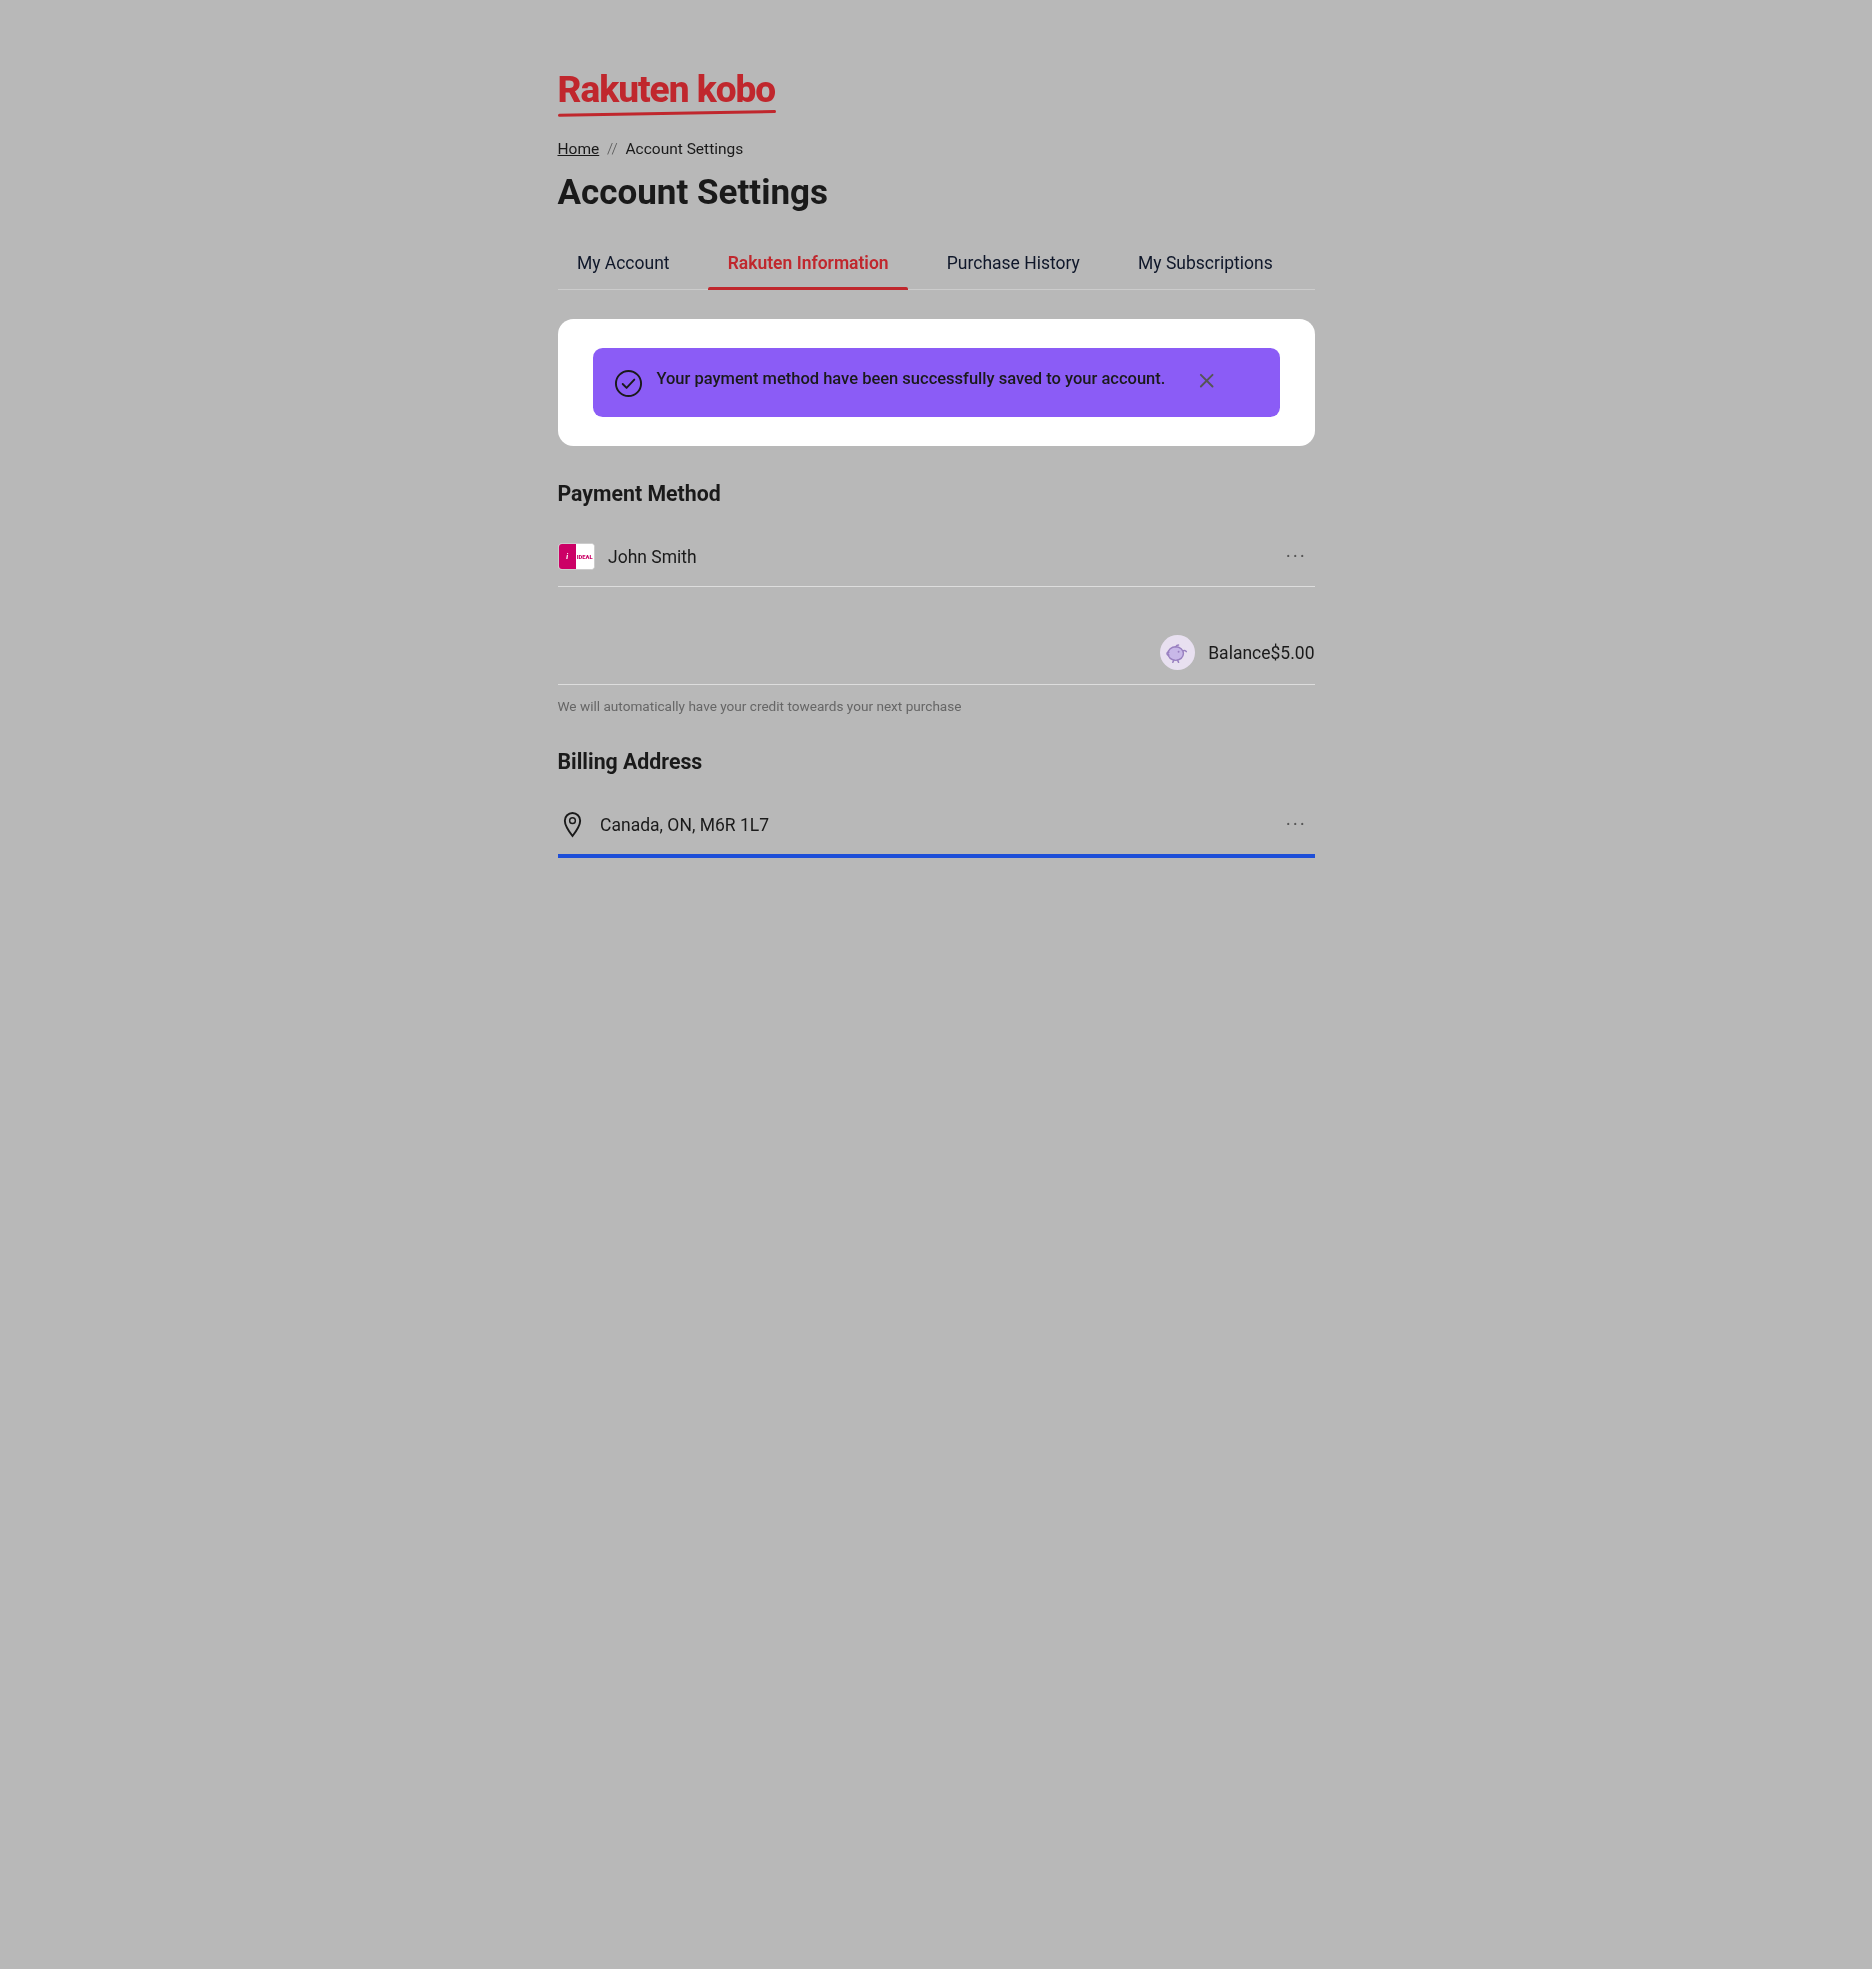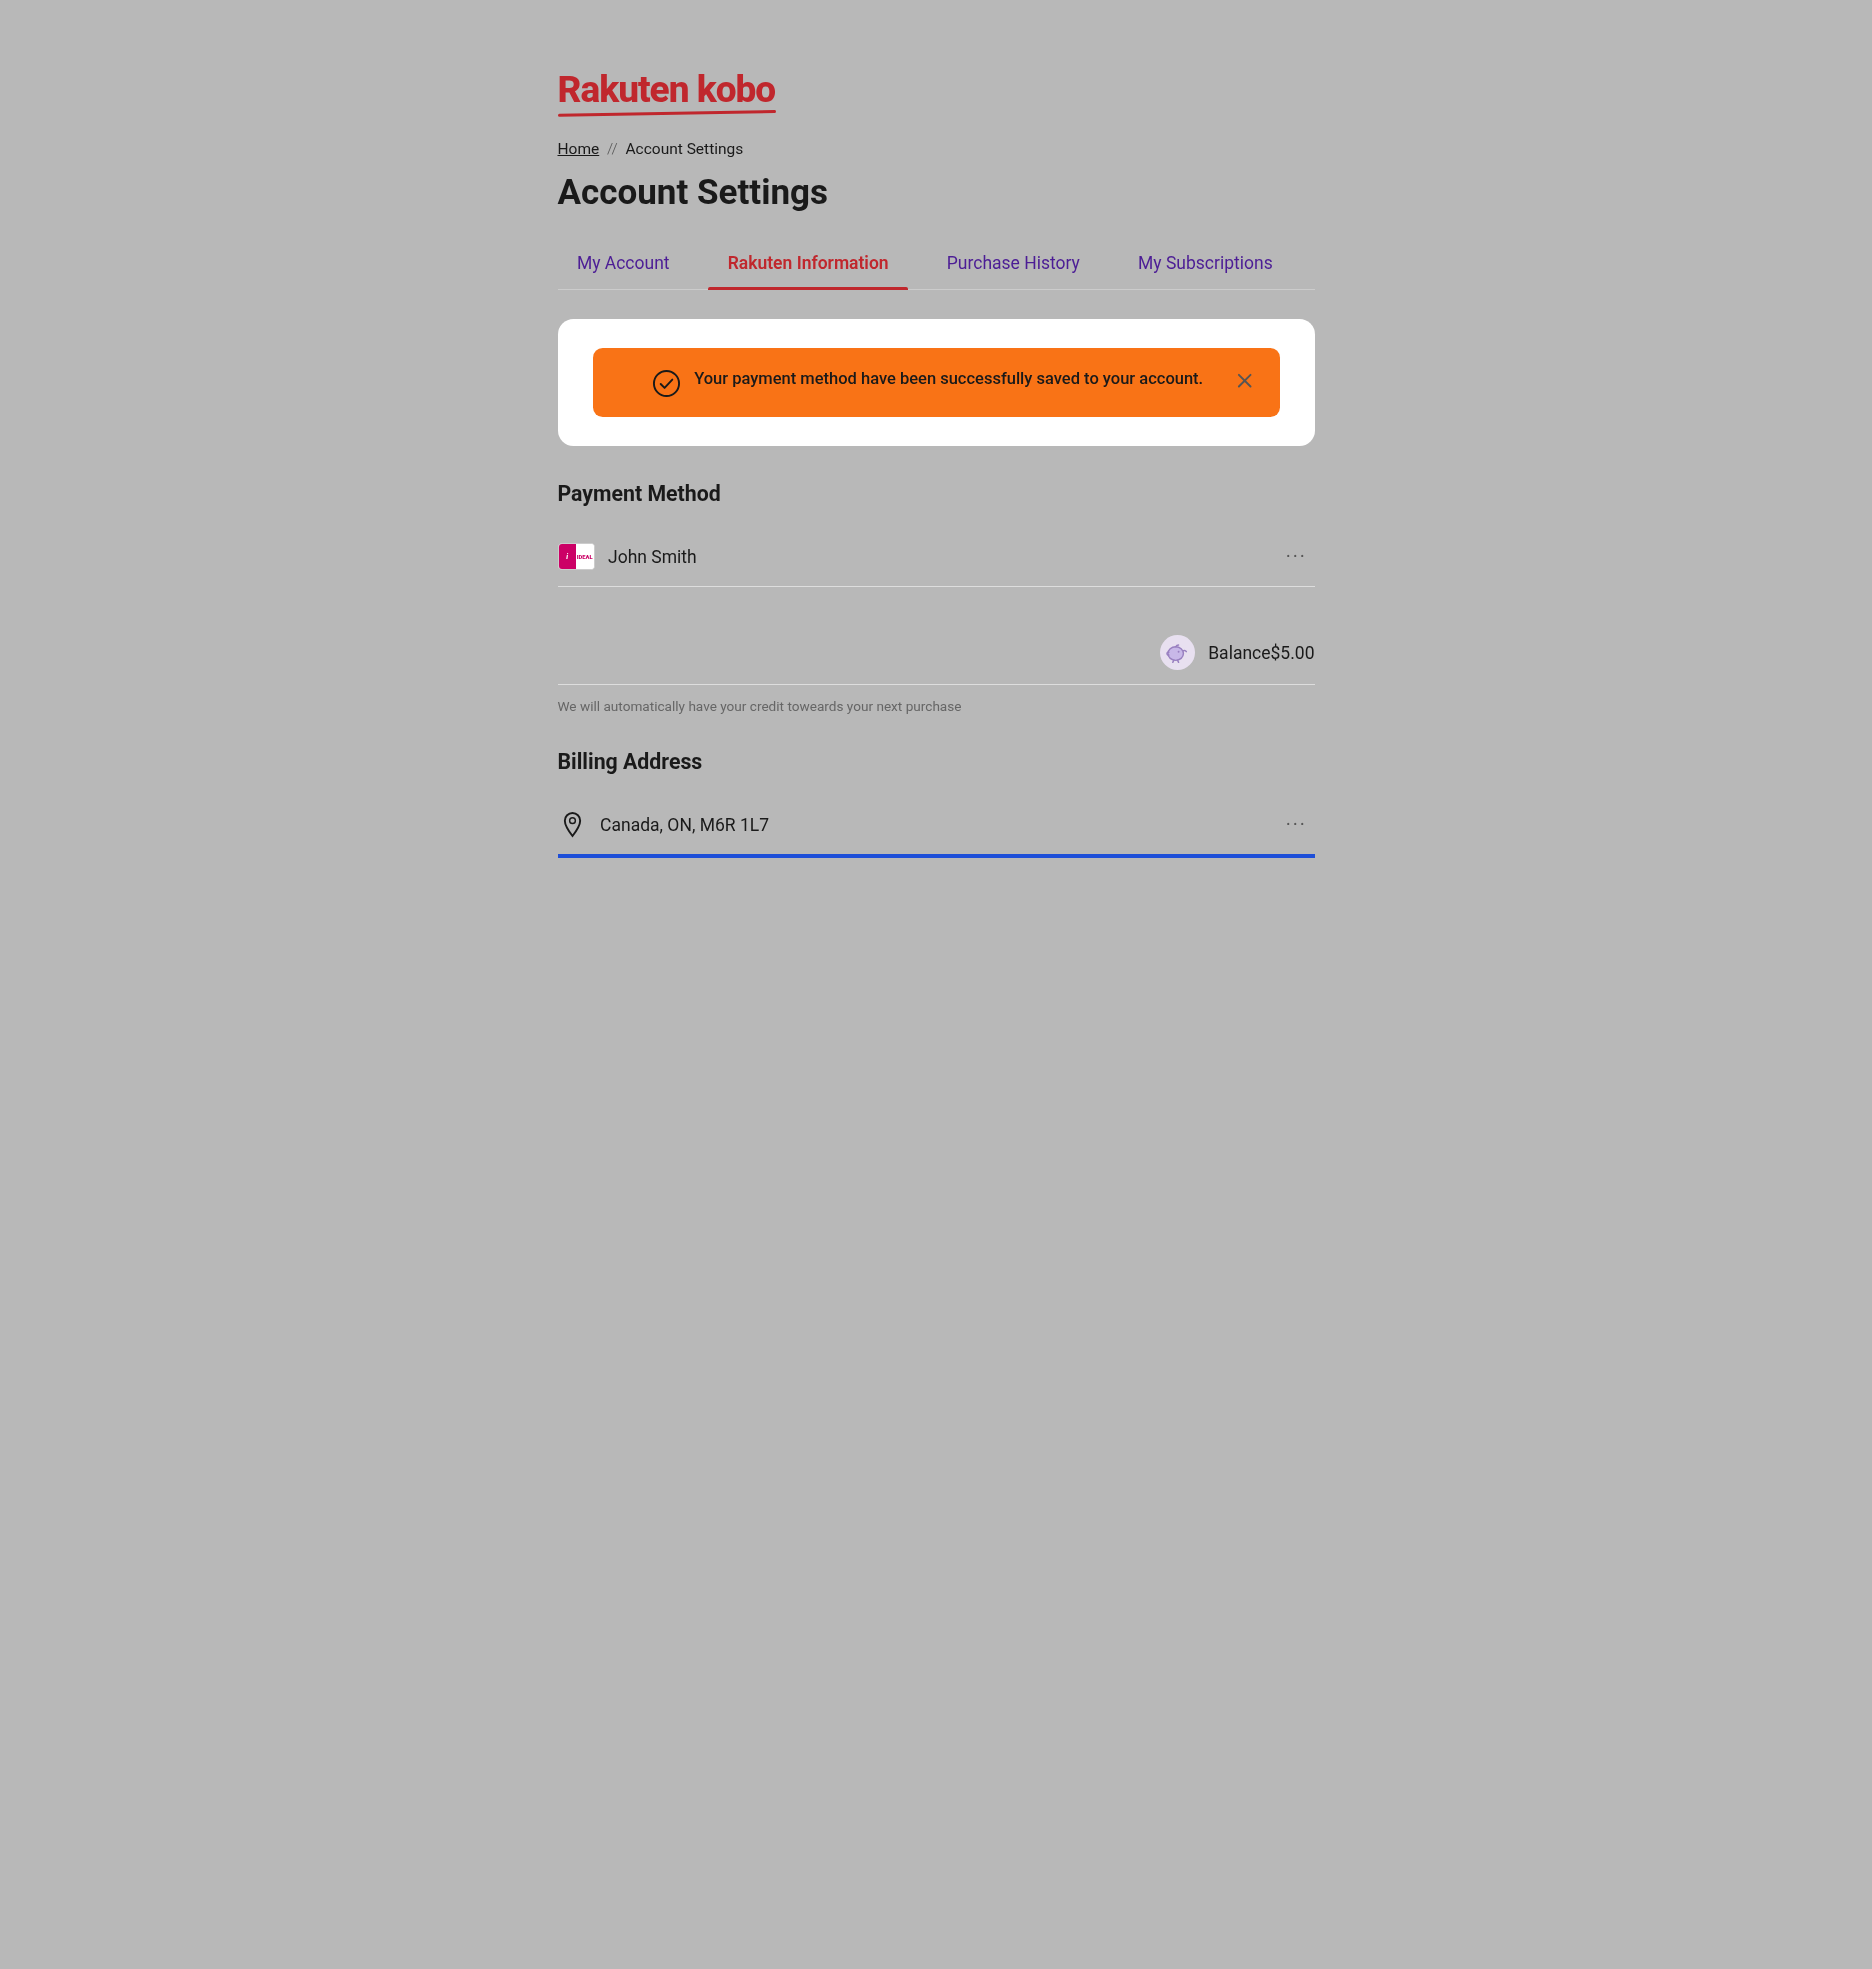--- a/index.html
+++ b/index.html
@@ -92,21 +92,21 @@
     .tabs-container {
       display: flex;
       border-bottom: 1px solid #ccc;
       margin-bottom: 29px;
       gap: 0;
     }
 
     .tab-item {
       padding: 13.6px 19.4px 15.5px;
       font-size: 17.5px;
-      color: #4c1d95;
+      color: #0f172a;
       cursor: pointer;
       position: relative;
       white-space: nowrap;
       margin-right: 19.4px;
     }
 
     .tab-item.active {
       color: #c0272d;
       font-weight: 600;
     }
@@ -125,26 +125,26 @@
     
     .white-card {
       background: #ffffff;
       border-radius: 15.5px;
       padding: 29px 35px;
       margin-bottom: 35px;
     }
 
     
     .success-banner {
-      background-color: #f97316;
+      background-color: #8b5cf6;
       border-radius: 9.7px;
       padding: 19.4px 21.3px;
       display: flex;
       align-items: flex-start;
-      justify-content: flex-end;
+      justify-content: flex-start;
       gap: 28px;
     }
 
     .success-banner-left {
       display: flex;
       align-items: flex-start;
       gap: 13.6px;
     }
 
     .check-circle-icon {

